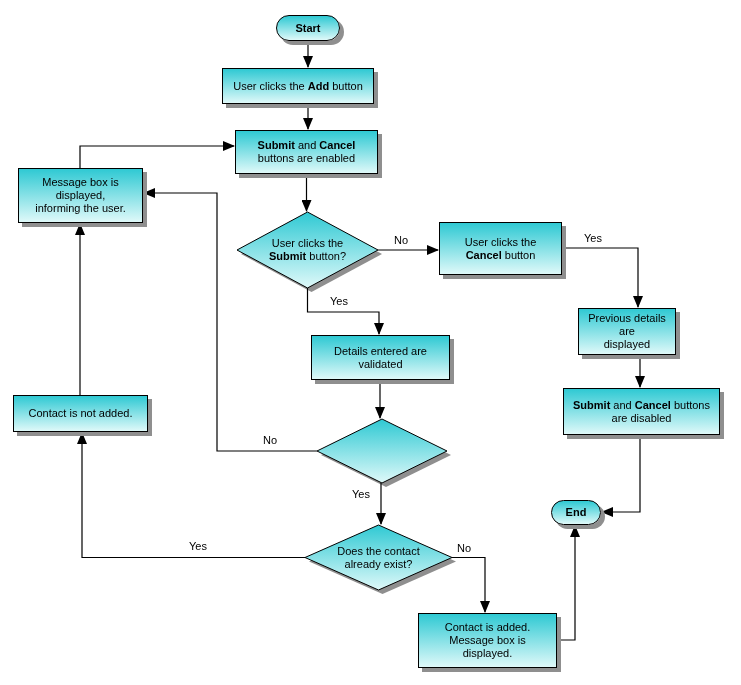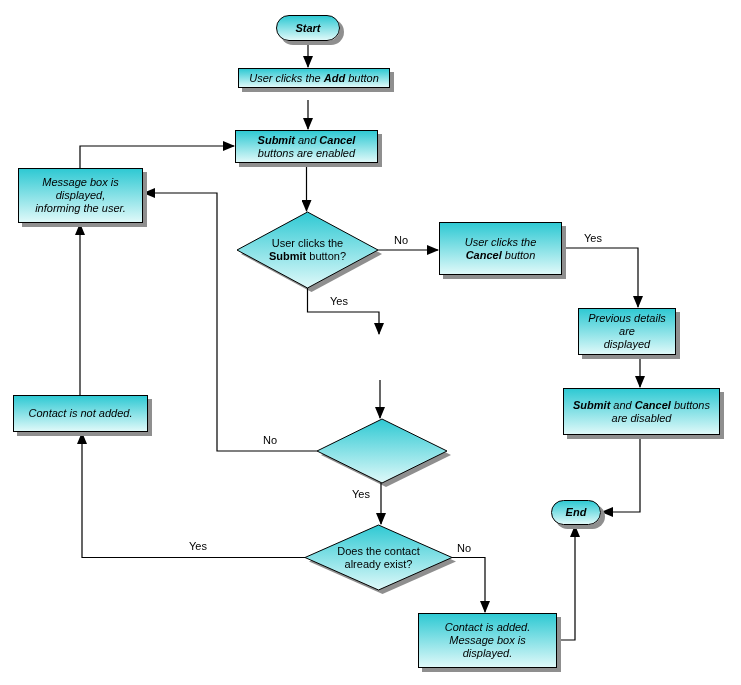--- a/index.html
+++ b/index.html
@@ -18,21 +18,21 @@
   .stop-top{stop-color:var(--shape-top);}
   .stop-bottom{stop-color:var(--shape-bottom);}
   .diamond{fill:url(#shapeGrad);stroke:var(--line);stroke-width:1;}
   .dshadow{fill:var(--shadow);}
   .connector{fill:none;stroke:var(--line);stroke-width:1.2;}
   .node{
     position:absolute;box-sizing:border-box;border:1px solid var(--line);
     background:linear-gradient(to bottom,var(--shape-top),var(--shape-bottom));
     box-shadow:4px 4px 0 var(--shadow);
     display:flex;align-items:center;justify-content:center;
-    text-align:center;line-height:13px;font-style:italic;
+    text-align:center;line-height:13px;
   }
   .oval{border-radius:13px;font-weight:bold;}
   .diamond-label{
     position:absolute;display:flex;align-items:center;justify-content:center;
     text-align:center;line-height:13px;
   }
   .txt{padding:0 3px;}
   .edge-label{position:absolute;line-height:12px;}
   b{font-weight:bold;}
 </style>
@@ -84,34 +84,37 @@
     </g>
   </svg>
 
   <div class="node oval" style="left:276px;top:15px;width:64px;height:26px">
     <div class="txt"><b>Start</b></div>
   </div>
   <div class="node oval" style="left:551px;top:500px;width:50px;height:25px">
     <div class="txt"><b>End</b></div>
   </div>
 
-  <div class="node" style="left:238px;top:68px;width:152px;height:20px">
+  <div class="node" style="left:222px;top:68px;width:152px;height:36px">
     <div class="txt"><span>User clicks the </span><b>Add</b><span> button</span></div>
   </div>
-  <div class="node" style="left:235px;top:130px;width:143px;height:33px">
+  <div class="node" style="left:235px;top:130px;width:143px;height:44px">
     <div class="txt"><b>Submit</b><span> and </span><b>Cancel</b><br><span>buttons are enabled</span></div>
   </div>
   <div class="node" style="left:439px;top:222px;width:123px;height:53px">
     <div class="txt"><span>User clicks the</span><br><b>Cancel</b><span> button</span></div>
   </div>
   <div class="node" style="left:578px;top:308px;width:98px;height:47px">
     <div class="txt"><span>Previous details are</span><br><span>displayed</span></div>
   </div>
   <div class="node" style="left:563px;top:388px;width:157px;height:47px">
     <div class="txt"><b>Submit</b><span> and </span><b>Cancel</b><span> buttons</span><br><span>are disabled</span></div>
+  </div>
+  <div class="node" style="left:311px;top:335px;width:139px;height:45px">
+    <div class="txt"><span>Details entered are</span><br><span>validated</span></div>
   </div>
   <div class="node" style="left:418px;top:613px;width:139px;height:55px">
     <div class="txt"><span>Contact is added.</span><br><span>Message box is</span><br><span>displayed.</span></div>
   </div>
   <div class="node" style="left:18px;top:168px;width:125px;height:55px">
     <div class="txt"><span>Message box is</span><br><span>displayed,</span><br><span>informing the user.</span></div>
   </div>
   <div class="node" style="left:13px;top:395px;width:135px;height:37px">
     <div class="txt"><span>Contact is not added.</span></div>
   </div>

